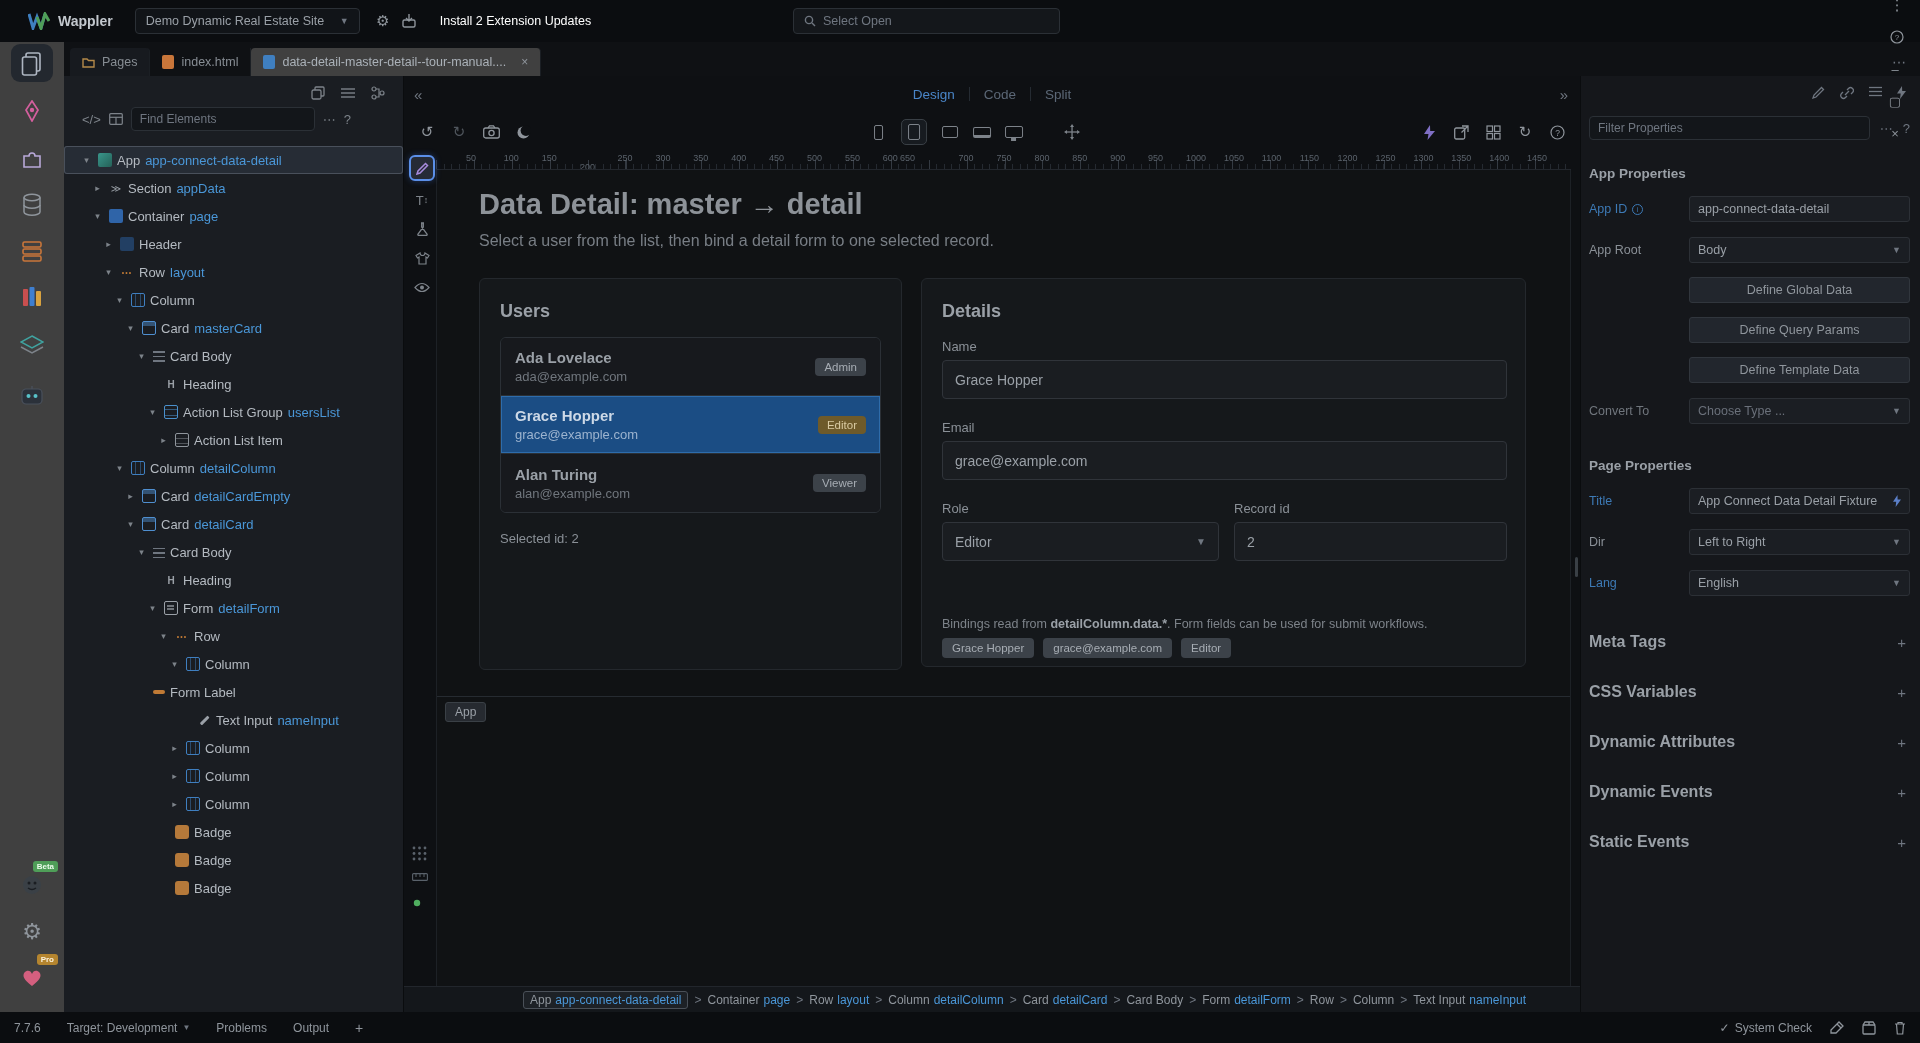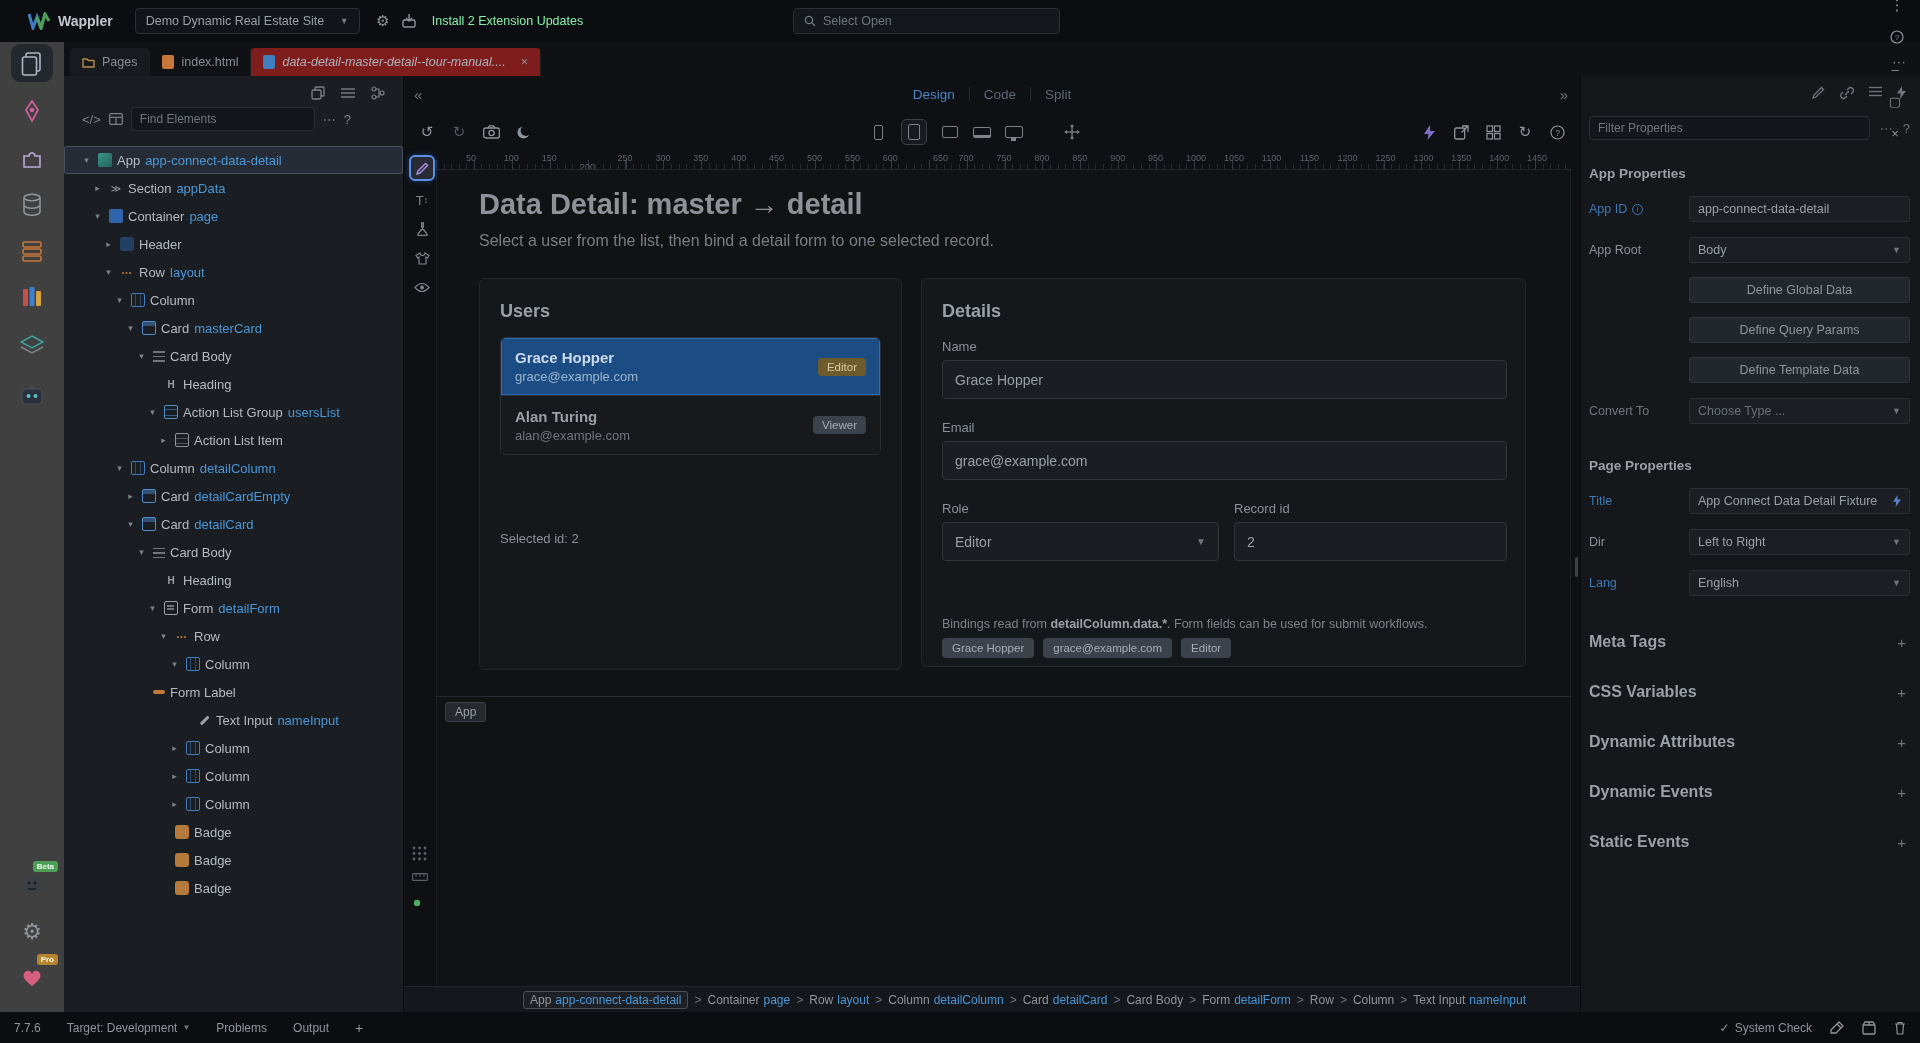--- a/index.html
+++ b/index.html
@@ -11,21 +11,21 @@
   .titlebar { position:absolute; left:0; top:0; right:0; height:42px; background:#0b0d10;
     display:flex; align-items:center; padding:0 10px; z-index:30; }
   .logo-wrap { display:flex; align-items:center; gap:8px; margin-left:18px; }
   .logo-name { font-size:14px; font-weight:bold; color:#c3c8ce; }
   .proj-select { margin-left:22px; height:26px; border:1px solid #2b3036; border-radius:4px;
     display:flex; align-items:center; gap:10px; padding:0 10px; font-size:12.5px; color:#9aa0a7;
     min-width:225px; background:#111418; }
   .proj-select .caret { margin-left:auto; color:#6f7680; font-size:9px; }
   .tb-icon { width:26px; height:26px; display:flex; align-items:center; justify-content:center;
     color:#8f959c; font-size:15px; }
-  .update-link { color:#86efac; font-size:12.5px; margin-left:10px; }
+  .update-link { color:#ffffff; font-size:12.5px; margin-left:18px; }
   .quick-open { position:absolute; left:793px; top:8px; width:267px; height:26px;
     border:1px solid #2b3036; border-radius:4px; background:#14171b; display:flex; align-items:center;
     gap:7px; padding:0 10px; font-size:12.5px; color:#6f7680; }
   .tb-right { margin-left:auto; display:flex; align-items:flex-end; gap:6px;flex-direction:column; }
   .publish-btn { height:26px; padding:0 16px; background:#8e2c8a; color:#e6d2e5; border:none;
     border-radius:4px; font-size:13px; display:flex; align-items:center; font-family:inherit; }
   .win-ctl { width:30px; height:26px; display:flex; align-items:center; justify-content:center;
     color:#8f959c; font-size:13px; }
 
   
@@ -37,21 +37,21 @@
     padding:1px 4px; border-radius:3px; color:#0e1013; }
   .badge-beta { background:#4f9e58; color:#eafbea; }
   .badge-pro  { background:#b5852f; color:#fdf3dd; }
 
   
   .tabbar { position:absolute; left:64px; top:42px; right:0; height:34px; background:#0f1114;
     display:flex; align-items:flex-end;text-align:right; }
   .tab { height:28px; display:flex; align-items:center; gap:7px; padding:0 12px; font-size:12.5px;
     color:#878d94; border-right:1px solid #1b1f24; }
   .tab.pages { background:#171a1f; border-radius:4px 4px 0 0; margin-left:6px; }
-  .tab.active { background:#7f1d1d; color:#aab1b8; border-radius:4px 4px 0 0;font-style:italic; }
+  .tab.active { background:#404040; color:#aab1b8; border-radius:4px 4px 0 0; }
   .tab .close { margin-left:8px; color:#8f959c; font-size:12px; }
   .tab-file-icon { width:12px; height:14px; border-radius:2px; }
   .tabbar-more { margin-left:auto; margin-bottom:6px; padding-right:14px; color:#6f7680; font-size:14px; }
 
   
   .treepanel { position:absolute; left:64px; top:76px; width:340px; bottom:31px; background:#1a1d22;
     border-right:1px solid #0a0c0e; z-index:10; overflow:hidden; }
   .tree-toolbar1 { display:flex; justify-content:flex-end; gap:16px; padding:8px 18px 0 0; height:26px; }
   .tree-toolbar2 { display:flex; align-items:center; gap:8px; padding:4px 10px 0 18px; height:30px; }
   .tt-icon { color:#7d838a; font-size:13px; display:flex; align-items:center; }
@@ -634,21 +634,21 @@
         <span style="left: 105.7px;">150</span>
         <span style="left: 144px; margin-top: 9px;">200</span>
         <span style="left: 181.5px;">250</span>
         <span style="left: 219.4px;">300</span>
         <span style="left: 257.3px;">350</span>
         <span style="left: 295.2px;">400</span>
         <span style="left: 333.1px;">450</span>
         <span style="left: 371px;">500</span>
         <span style="left: 408.9px;">550</span>
         <span style="left: 446.8px;">600</span>
-        <span style="left: 497px;">650</span>
+        <span style="left: 464px;">650</span>
         <span style="left: 522.6px;">700</span>
         <span style="left: 560.5px;">750</span>
         <span style="left: 598.4px;">800</span>
         <span style="left: 636.3px;">850</span>
         <span style="left: 674.2px;">900</span>
         <span style="left: 712.1px;">950</span>
         <span style="left: 750px;">1000</span>
         <span style="left: 787.9px;">1050</span>
         <span style="left: 825.8px;">1100</span>
         <span style="left: 863.7px;">1150</span>
@@ -685,20 +685,27 @@
       </span>
     </div>
 
     <div class="design-view">
       <div class="page-title">Data Detail: master → detail</div>
       <div class="page-sub">Select a user from the list, then bind a detail form to one selected record.</div>
 
       <div class="card users-card">
         <h3>Users</h3>
         <div class="ulist" id="users-list">
+            <div class="u-item">
+              <div class="u-txt">
+                <div class="u-name">Ada Lovelace</div>
+                <div class="u-email">ada@example.com</div>
+              </div>
+              <span class="u-badge">Admin</span>
+            </div>
             <div class="u-item sel">
               <div class="u-txt">
                 <div class="u-name">Grace Hopper</div>
                 <div class="u-email">grace@example.com</div>
               </div>
               <span class="u-badge tan">Editor</span>
             </div>
             <div class="u-item">
               <div class="u-txt">
                 <div class="u-name">Alan Turing</div>

